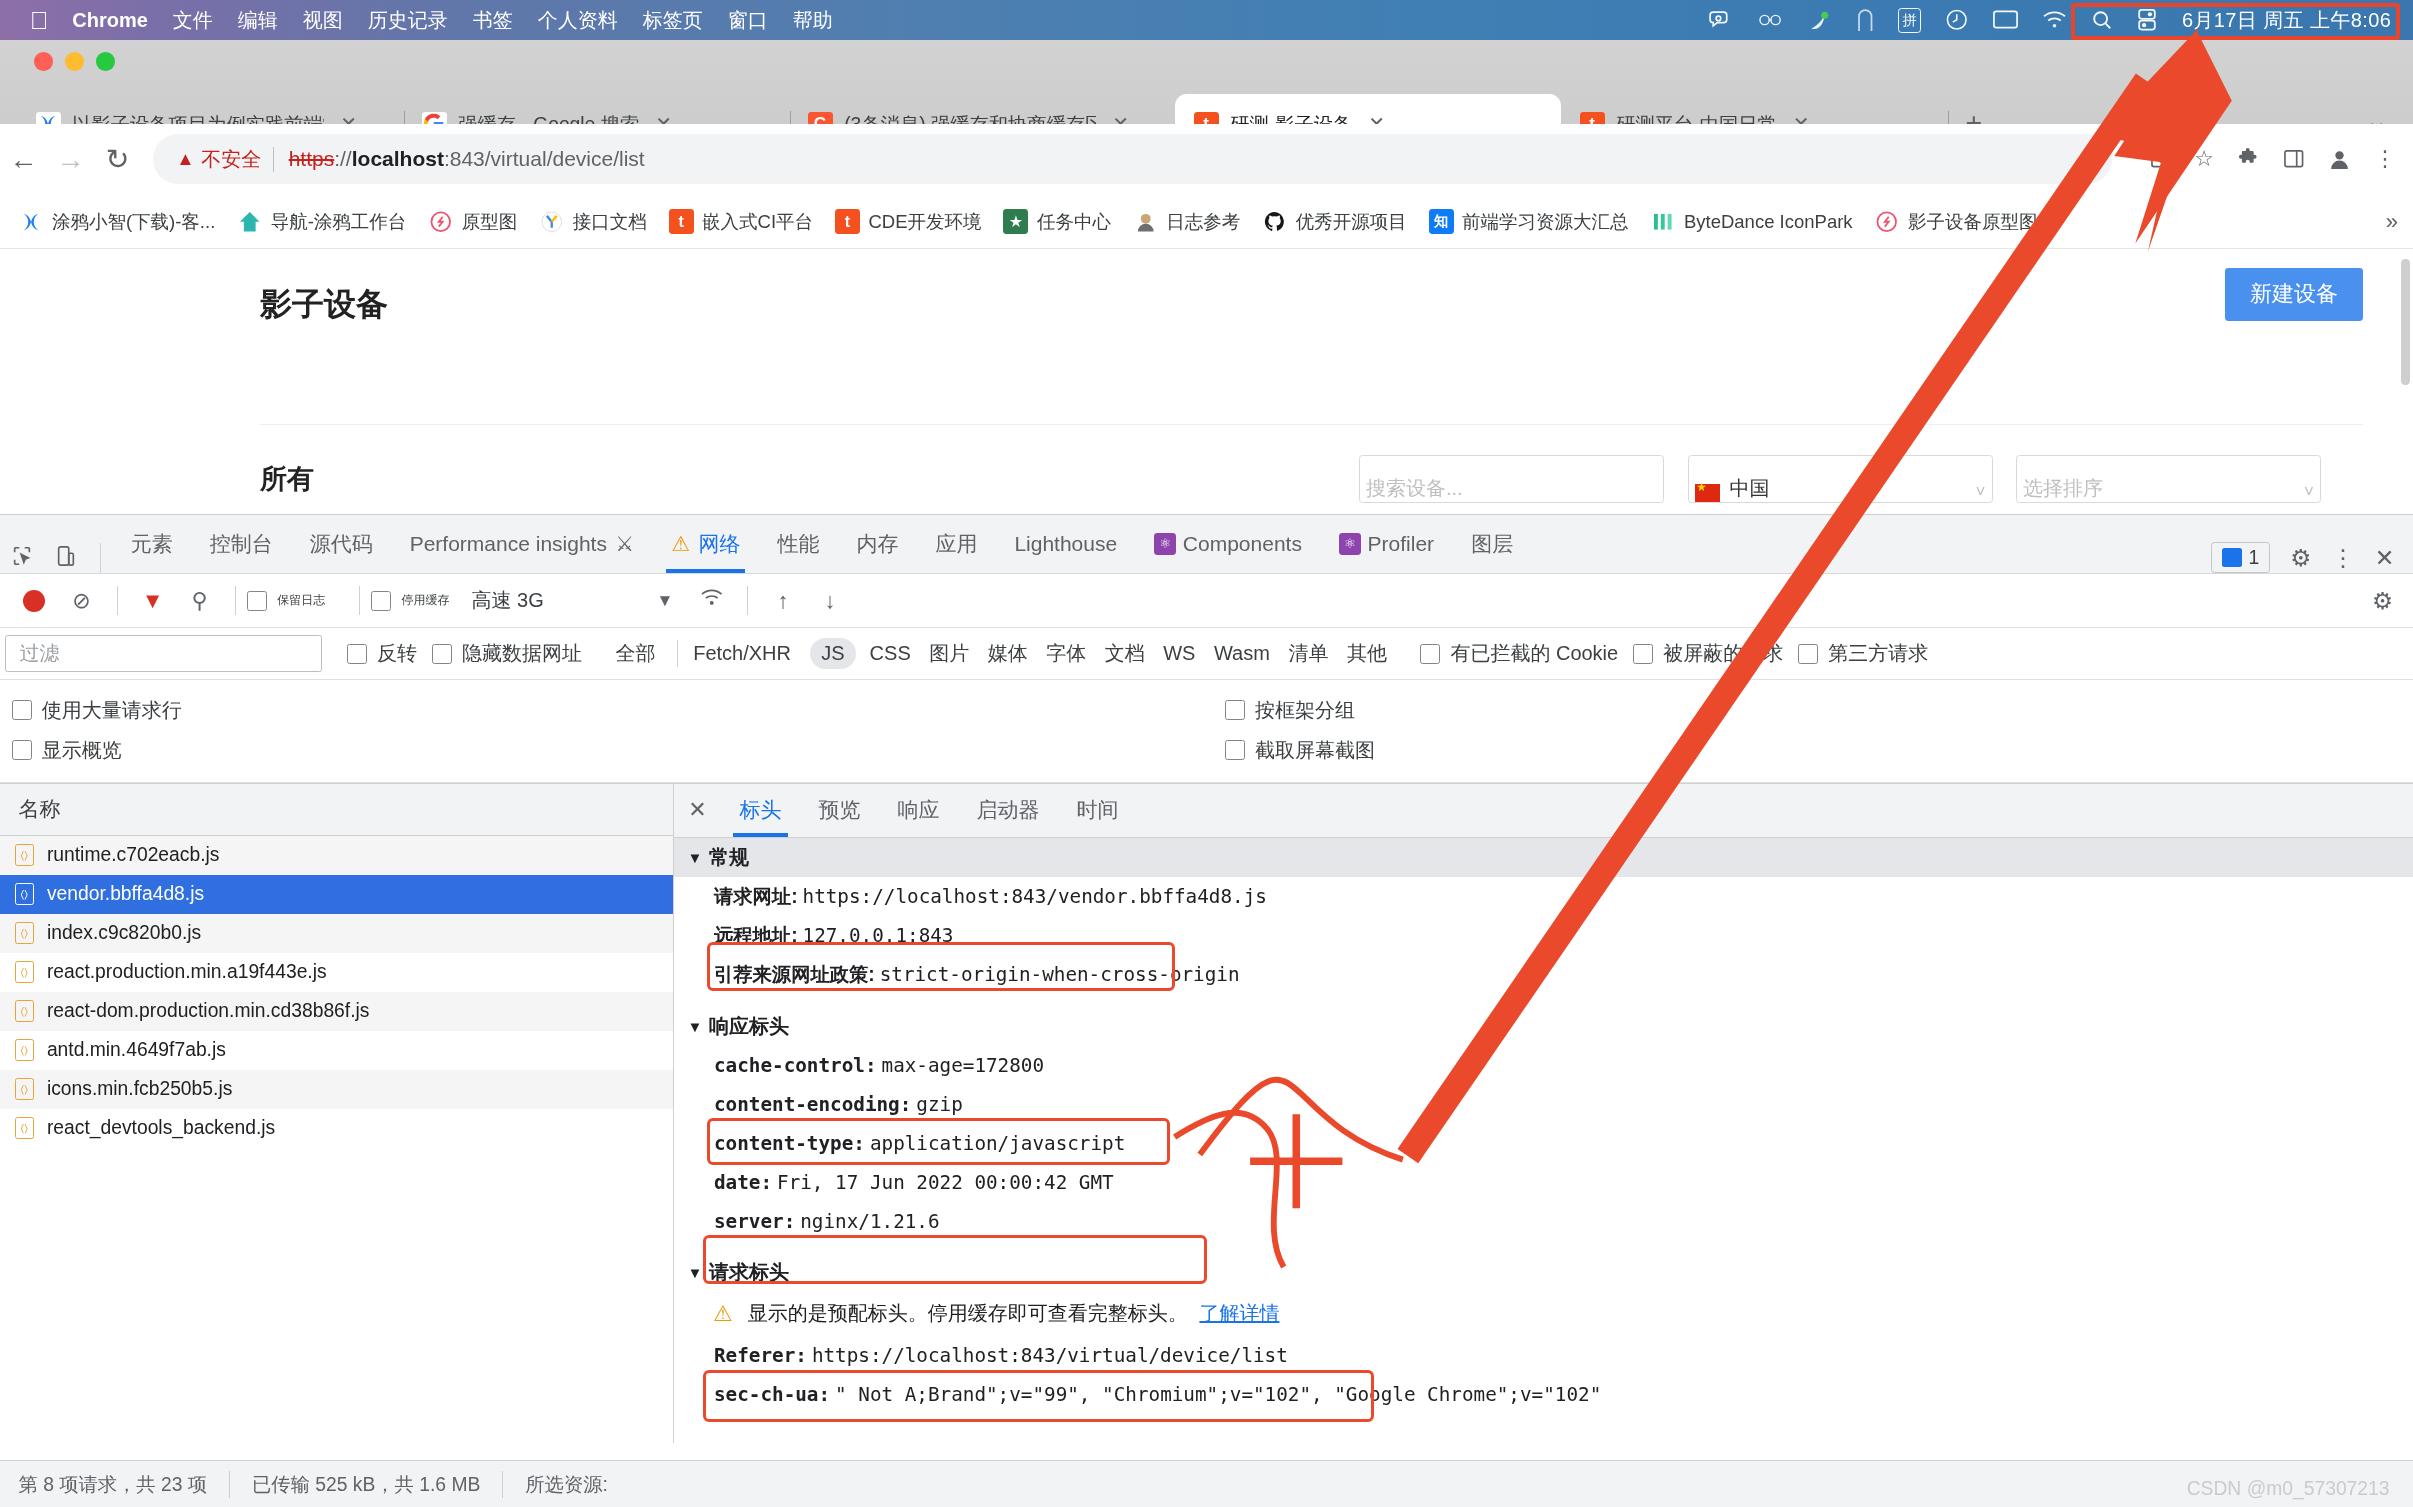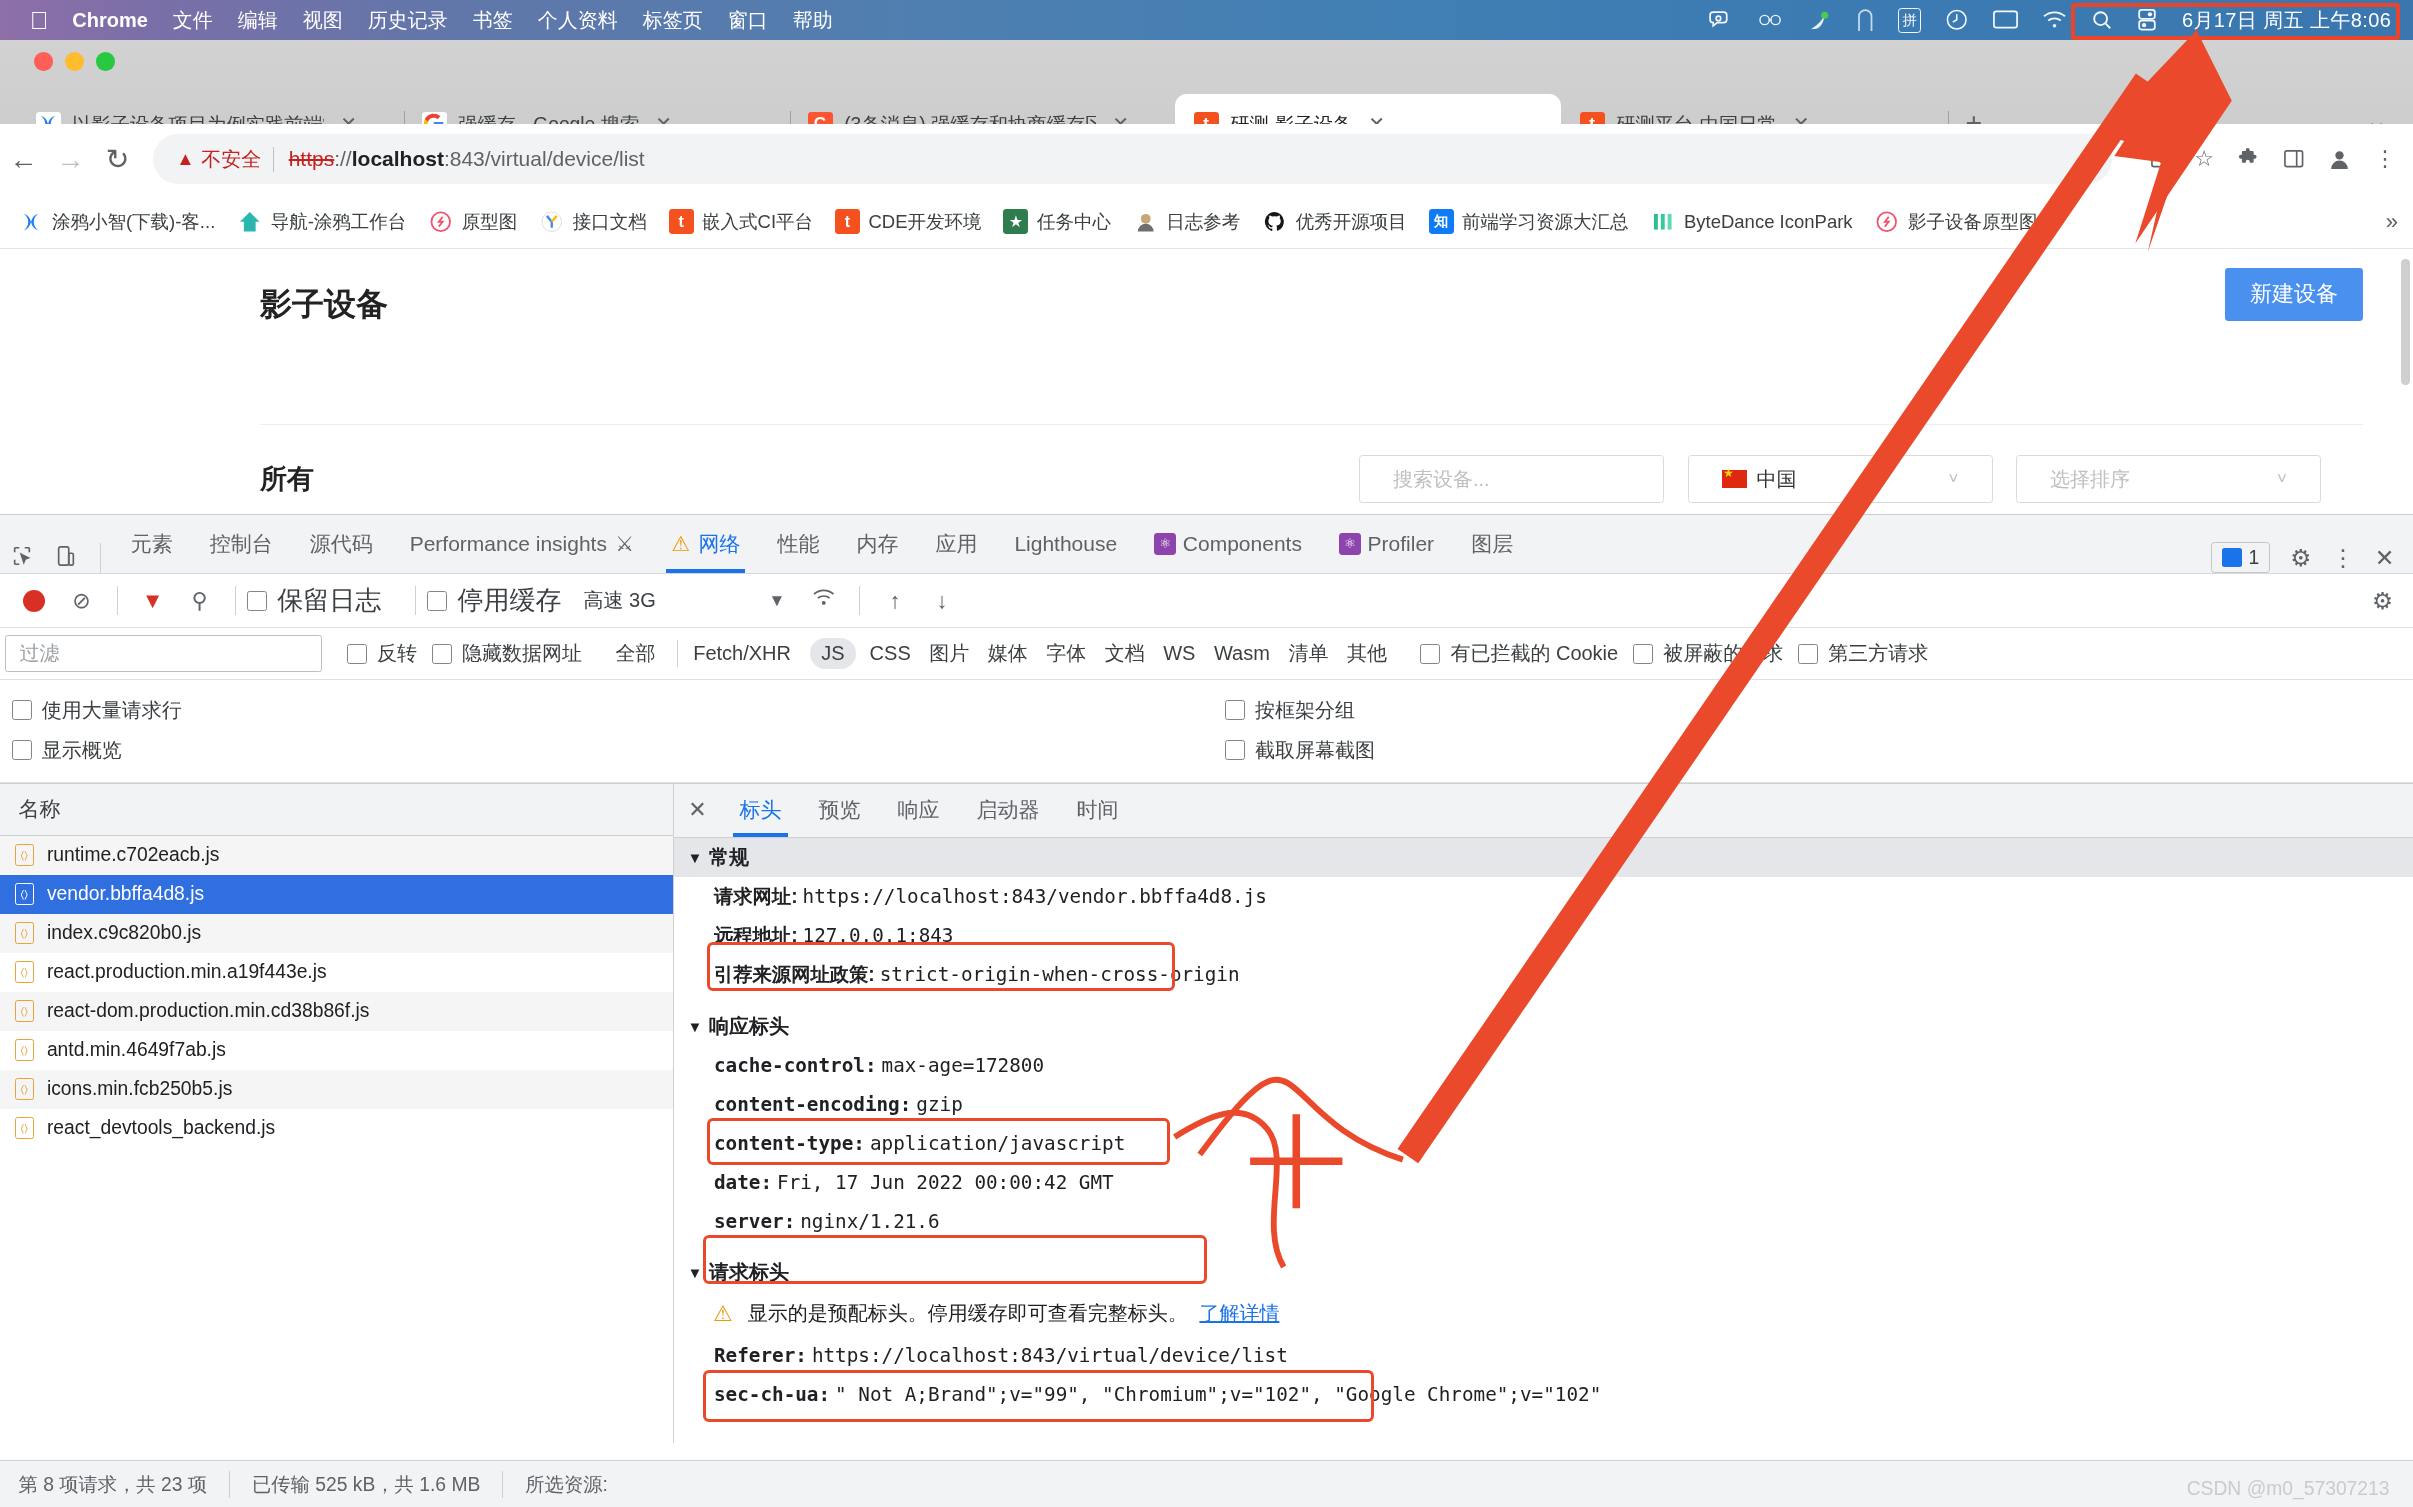--- a/index.html
+++ b/index.html
@@ -97,21 +97,21 @@
   
   .page { position:absolute; left:0; top:249px; width:2413px; height:265px; background:#fff; overflow:hidden;}
   .page-inner { position:absolute; left:260px; top:0; right:0; }
   .page-title { font-size:32px; color:#222; font-weight:600; margin-top:34px; }
   .divider { position:absolute; left:260px; right:50px; top:175px; height:0.8px; background:#eceff1;}
   .filters { position:absolute; left:260px; top:206px; right:50px; display:flex; align-items:center; }
   .filters .all { font-size:27px; font-weight:700; color:#222; }
   .fgroup { margin-left:auto; display:flex; align-items:center; gap:23.5px; padding-right:42px;}
   .fctl {
     width:305px; height:48px; border:0.8px solid #d9d9d9; border-radius:3.4px;
-    display:flex; align-items:center; padding:0 33px; font-size:20px; color:#bfbfbf; background:#fff;
+    display:flex; align-items:flex-end; padding:0 6px; font-size:20px; color:#bfbfbf; background:#fff;
   }
   .fctl .val { color:#333; }
   .fctl .chev { margin-left:auto; color:#bfbfbf; font-size:17px; }
   .flag { width:25px;height:18.5px;margin-right:10px;background:#de2910;position:relative;flex:0 0 25px;}
   .flag::after{content:"★"; position:absolute; left:1.7px; top:-3.4px; color:#ffde00; font-size:11.7px;}
   .newdev-btn {
     position:absolute; right:50px; top:18.5px; background:#4a90ee; color:#fff; font-size:22px;
     padding:11.7px 25px; border-radius:3.4px; white-space:nowrap;
   }
   .page-scroll { position:absolute; right:3.4px; top:10px; width:8.4px; height:126px; background:#cfcfcf; border-radius:4.2px;}
@@ -130,21 +130,21 @@
   .msgbadge { border:0.8px solid #c6c6c6; border-radius:3.4px; padding:3.4px 10px; display:flex;
               align-items:center; gap:6.7px; font-size:19.3px; color:#3c4043; }
   .msgbadge .bubble{ width:20px;height:18.5px;background:#1a73e8;border-radius:2.5px;}
   .dt-right .ric { margin-left:20px; font-size:23.5px; color:#5f6368; }
 
   .net-bar { height:54px; display:flex; align-items:center; border-bottom:0.8px solid #e0e0e0;
              padding-left:11.7px; background:#fff;}
   .net-bar .ic { width:47px; text-align:center; font-size:22px; color:#5f6368; }
   .recdot { width:22px;height:22px;border-radius:50%;background:#d93025;margin:0 12.6px 0 11.7px;}
   .cb { width:20px;height:20px;border:1.7px solid #80868b;border-radius:2.5px; margin-right:10px; flex:0 0 20px;}
-  .net-bar .lbl { font-size:26px; color:#3c4043; margin-right:22px; white-space:nowrap;}
+  .net-bar .lbl { font-size:12px; color:#3c4043; margin-right:22px; white-space:nowrap;}
   .throttle { font-size:20px; color:#3c4043; margin-right:11.7px;}
   .net-bar .vs { width:0.8px;height:28.5px;background:#d0d0d0;margin:0 11.7px;}
   .netbar-gear { margin-left:auto; padding-right:20px; font-size:23.5px; color:#5f6368;}
 
   .filter-bar { height:52px; display:flex; align-items:center; border-bottom:0.8px solid #e0e0e0;
                 padding-left:5px; background:#fff;}
   .filter-input { width:317px; height:37px; border:0.8px solid #bdbdbd; border-radius:2.5px;
                   display:flex; align-items:center; padding:0 13.4px; font-size:20px; color:#9aa0a6; margin-right:25px;}
   .fb-item { font-size:20px; color:#3c4043; margin-right:18.5px; white-space:nowrap; }
   .fb-item.pill { background:#e4e6e9; border-radius:18.5px; padding:4.2px 11.7px; margin-right:13.4px;}

